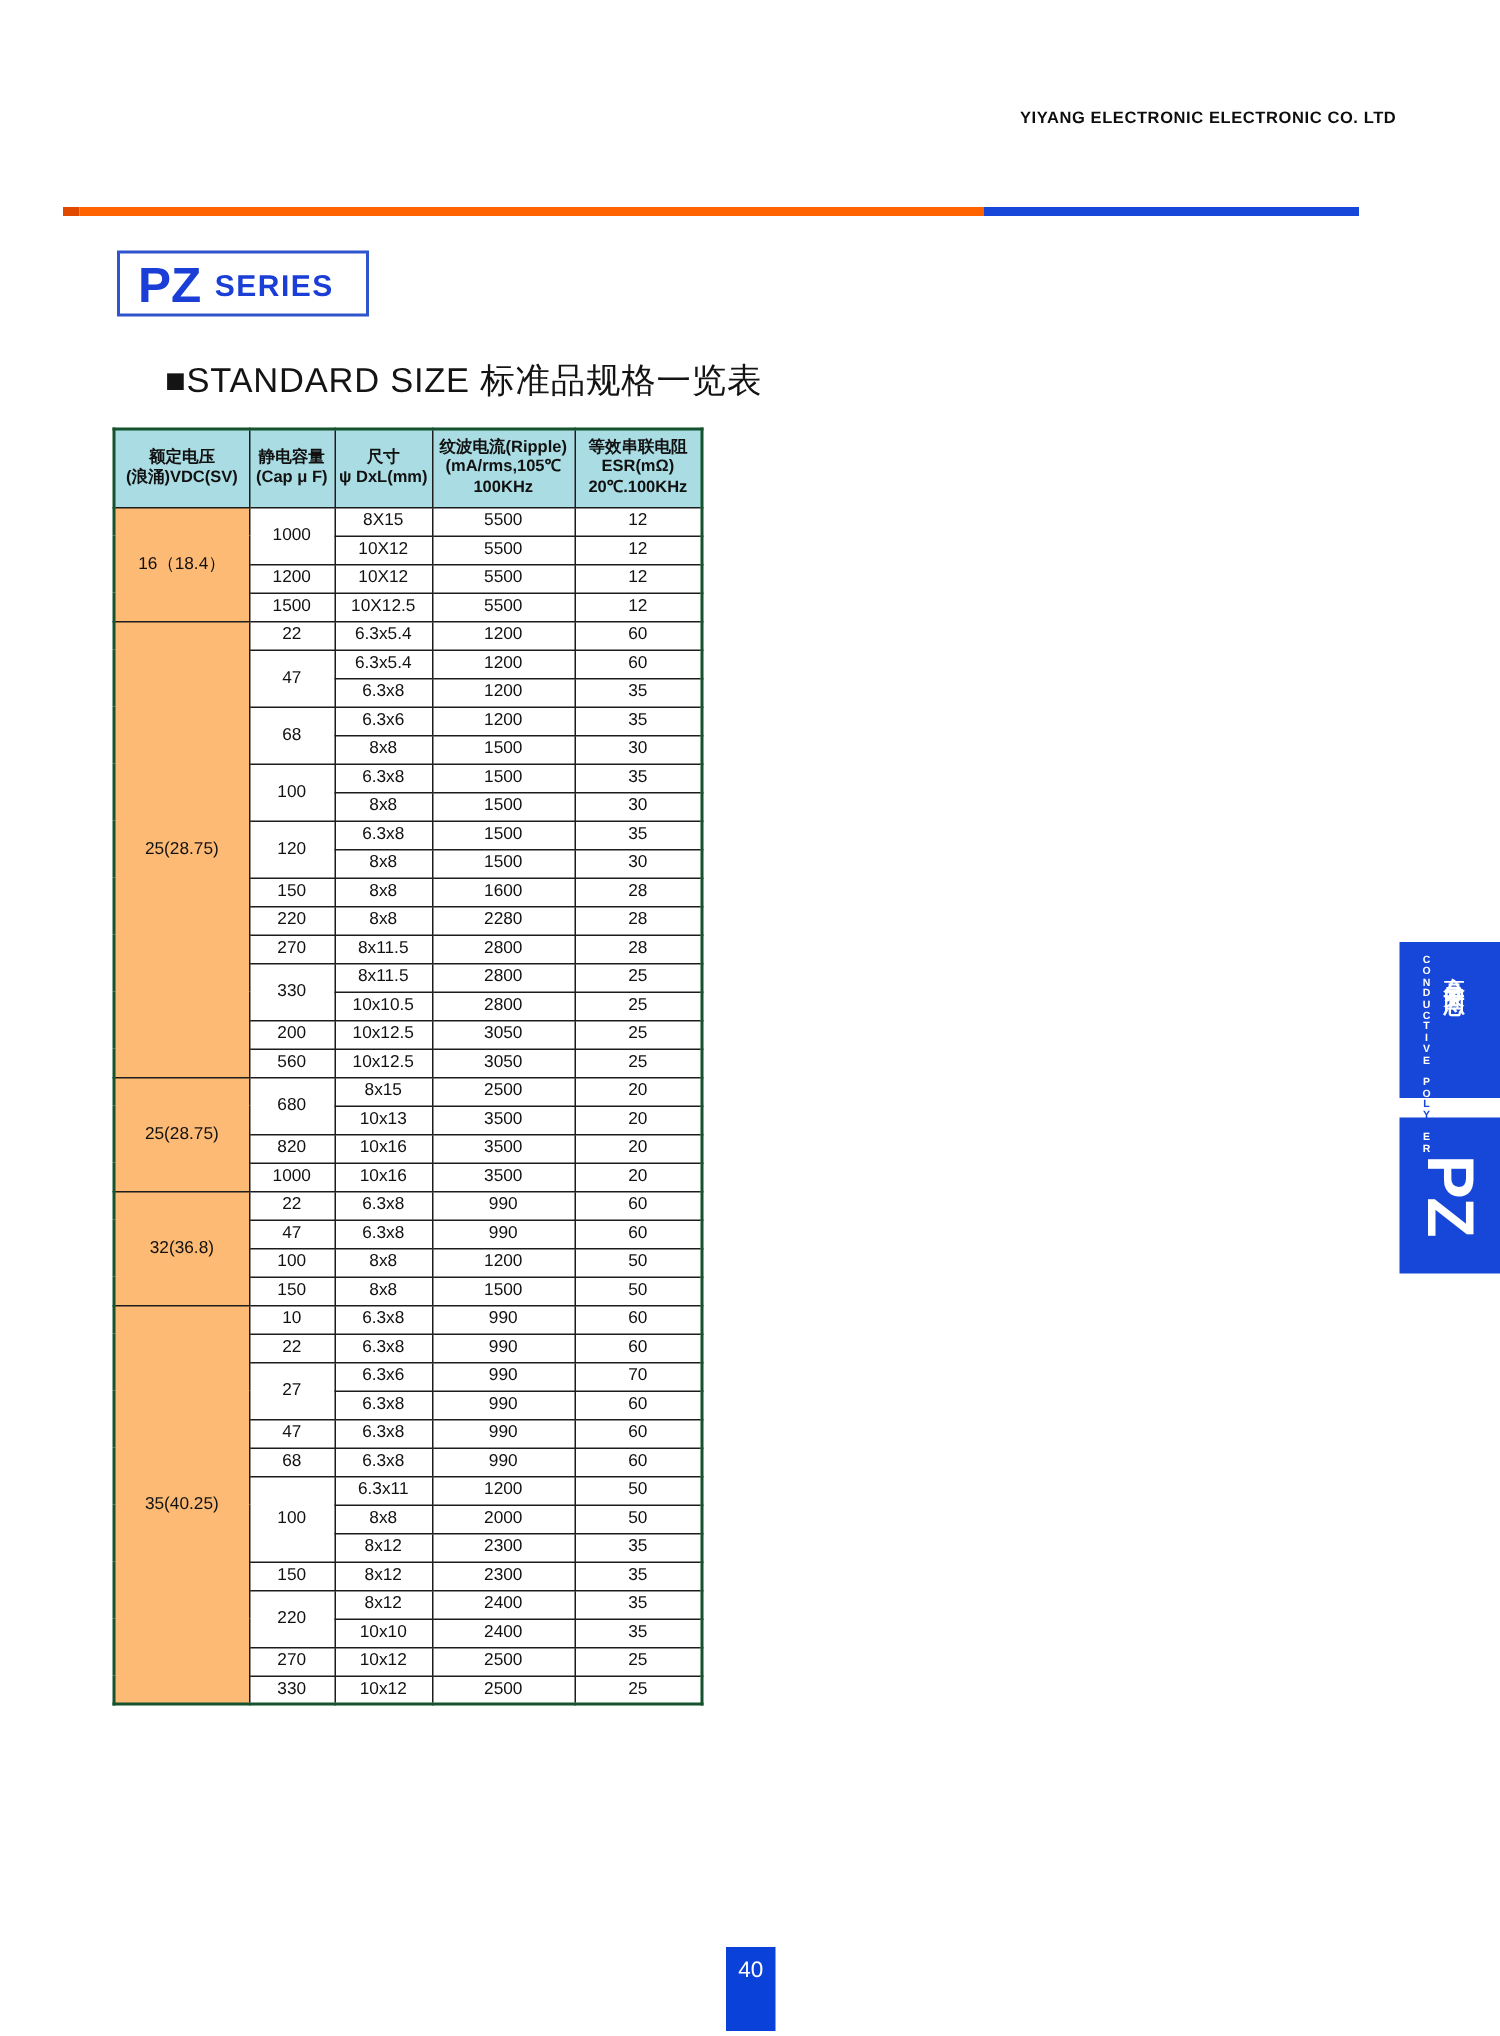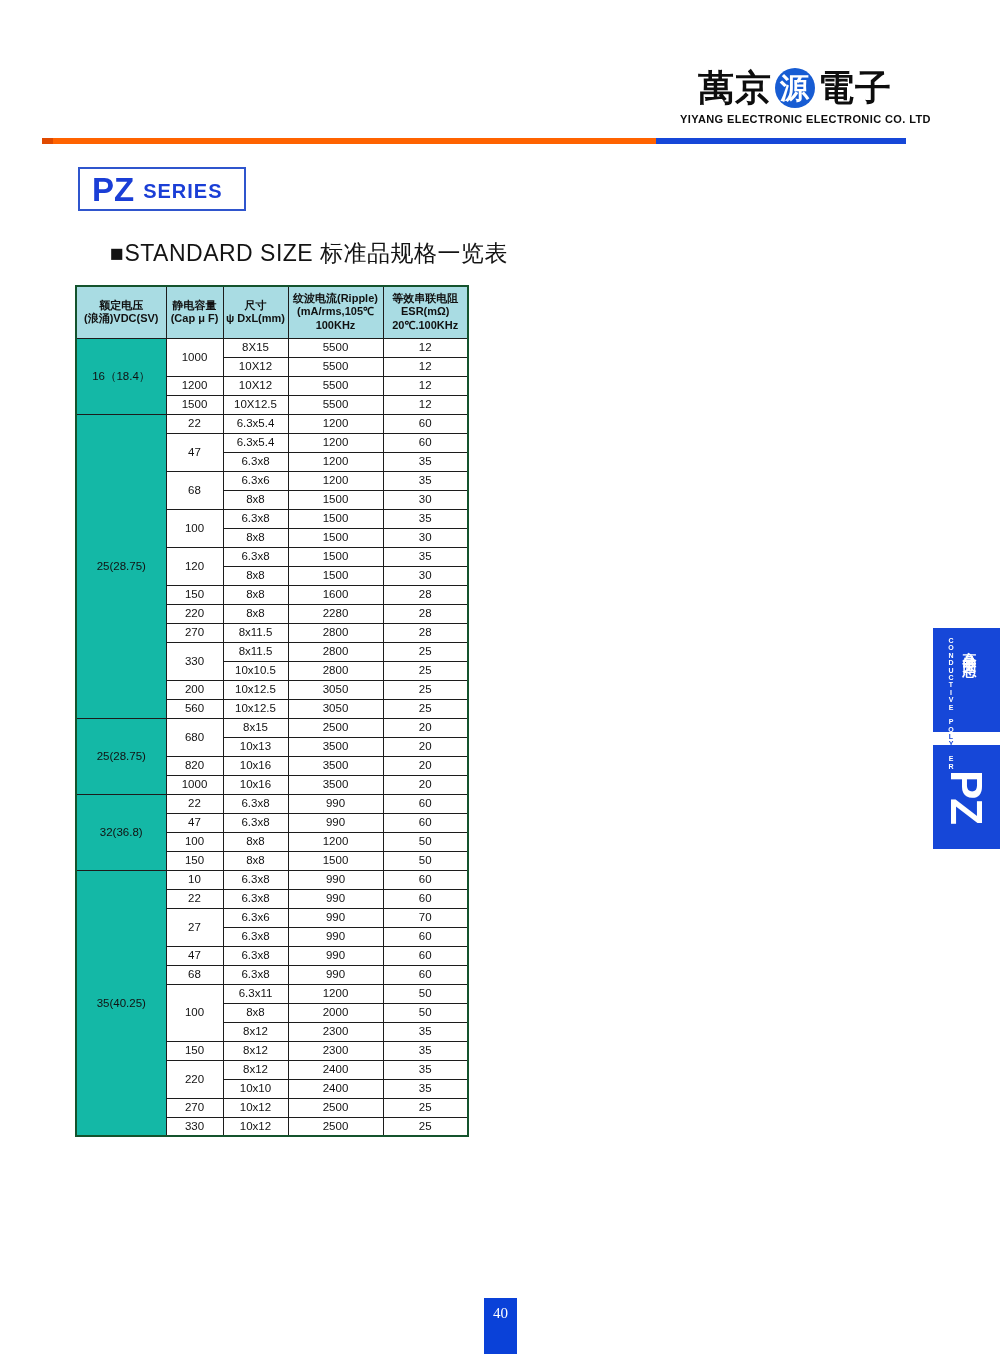--- a/index.html
+++ b/index.html
@@ -122,21 +122,21 @@
     line-height: 1.25;
     padding: 0;
   }
   table.spec th {
     background: #a9dce3;
     height: 52px;
     font-weight: bold;
     white-space: pre-line;
   }
   table.spec td { height: 19px; font-size: 11.5px; background: #ffffff; }
-  table.spec td.vcell { background: #14b8a6; }
+  table.spec td.vcell { background: #fdba74; }
 
   
   .side-box { position: absolute; left: 933px; width: 67px; height: 104px; background: #1647d8; }
   .side-box.one { top: 628px; }
   .side-box.two { top: 745px; }
   .vert-zh {
     position: absolute;
     left: 963px;
     top: 640px;
     writing-mode: vertical-rl;
@@ -183,32 +183,26 @@
     position: absolute;
     left: 484px;
     top: 1298px;
     width: 33px;
     height: 56px;
     background: #0a41d8;
     color: #ffffff;
     font-size: 15px;
     text-align: center;
     padding-top: 7px;
-    font-family: Liberation Serif, serif;
   }
 </style>
 </head>
 <body>
 
 <div class="logo-block">
-  <div class="logo-row">
-    <span>萬京</span>
-    <span class="logo-circle">源</span>
-    <span>電子</span>
-  </div>
   <div class="company-name">YIYANG ELECTRONIC ELECTRONIC CO. LTD</div>
 </div>
 
 <div class="rule rule-cap"></div>
 <div class="rule rule-orange"></div>
 <div class="rule rule-blue"></div>
 
 <div class="series-badge">
   <span class="code">PZ</span>
   <span class="suffix">SERIES</span>

